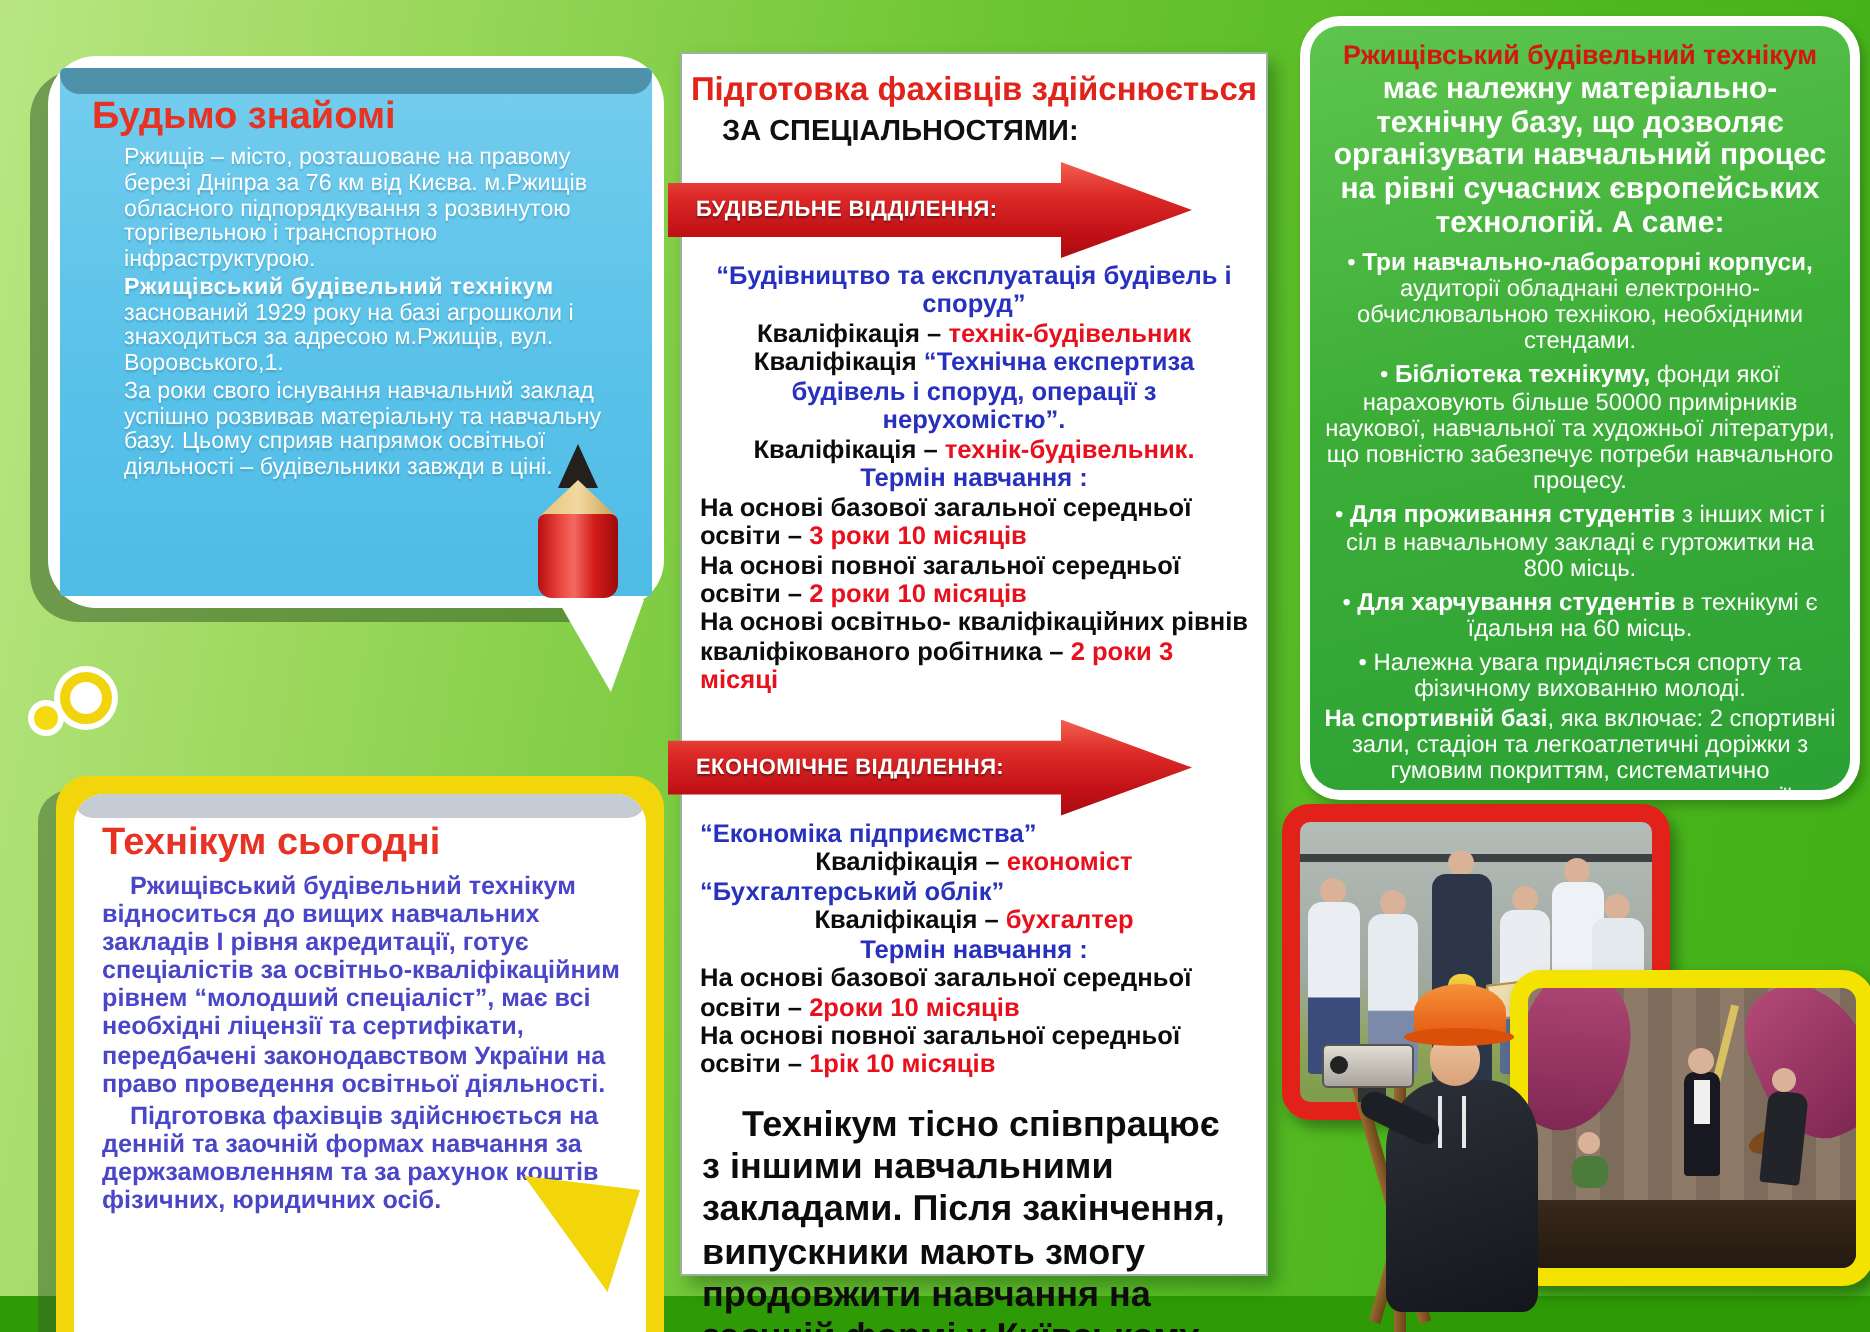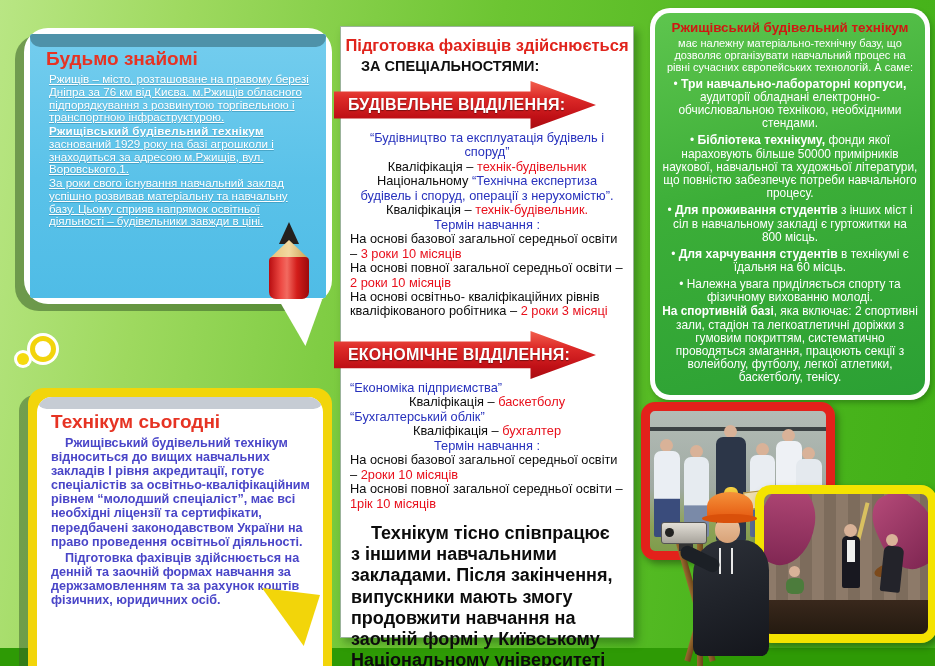--- a/index.html
+++ b/index.html
@@ -11,21 +11,21 @@
   
   .bubble-outer{position:absolute;border-radius:24px;}
   #bubble1{left:24px;top:28px;width:308px;height:276px;background:#fff;padding:6px;box-sizing:border-box;
     box-shadow:-9px 7px 0 rgba(56,94,42,.55);}
   #bubble1 .inner{position:relative;height:100%;border-radius:2px;overflow:hidden;box-sizing:border-box;
     background:linear-gradient(180deg,#74cdee 0%,#5ac2e9 55%,#4fbce6 100%);padding:6px 14px 6px 16px;}
   #bubble1 .inner::before{content:"";position:absolute;top:0;left:0;right:0;height:13px;
     background:#4e92a9;border-radius:18px 18px 60px 60px;}
   .b-title{position:relative;color:#e63323;font-weight:bold;font-size:19px;margin:8px 0 3px 0;}
   .b1-text{position:relative;color:#fff;font-size:11.6px;line-height:1.1;text-shadow:0 1px 1px rgba(0,70,100,.25);}
-  .b1-text p{margin:0 0 1px 3px;text-decoration:underline;}
+  .b1-text p{margin:0 0 1px 16px;}
   .b1-text .lead{font-weight:bold;letter-spacing:.3px;}
   .p-wrap{padding-right:58px;}
   #tail1{position:absolute;left:276px;top:300px;width:46px;height:46px;background:#fff;
     clip-path:polygon(6% 0,100% 0,64% 100%);filter:drop-shadow(-4px 3px 0 rgba(56,94,42,.45));}
 
   
   #pencil{position:absolute;left:268px;top:222px;width:42px;height:78px;}
   #pencil .tip{position:absolute;top:0;left:11px;width:20px;height:22px;background:#24201e;
     clip-path:polygon(50% 0,100% 100%,0 100%);}
   #pencil .wood{position:absolute;top:18px;left:2px;width:38px;height:18px;background:linear-gradient(90deg,#e8c27a,#f2d9a0,#caa055);
@@ -53,36 +53,36 @@
   
   #mid{position:absolute;left:340px;top:26px;width:294px;height:612px;background:#fff;
     border:1px solid #9bb39b;box-shadow:4px 5px 8px rgba(10,50,10,.35);box-sizing:border-box;}
   .m-title{color:#e0241c;font-size:16.5px;font-weight:bold;text-align:center;margin-top:9px;}
   .m-sub{color:#101010;font-size:14.5px;font-weight:bold;margin:3px 0 7px 20px;}
   .arrow{position:relative;left:-7px;width:262px;height:48px;margin:2px 0;}
   .arrow .shape{position:absolute;top:0;left:0;width:100%;height:100%;
     background:linear-gradient(180deg,#f2604e 0%,#dd2a28 35%,#c01016 75%,#a80d12 100%);
     clip-path:polygon(0 22%,75% 22%,75% 0,100% 50%,75% 100%,75% 78%,0 78%);}
   .arrow .label{position:absolute;left:14px;top:50%;transform:translateY(-50%);
-    color:#fff;font-size:16px;font-weight:bold;letter-spacing:.2px;text-shadow:0 1px 1px rgba(0,0,0,.4);}
-  .m-line{font-size:12.8px;line-height:1.13;padding:0 9px;color:#0c0c0c;font-weight:normal;}
+    color:#fff;font-size:11px;font-weight:bold;letter-spacing:.2px;text-shadow:0 1px 1px rgba(0,0,0,.4);}
+  .m-line{font-size:12.8px;line-height:1.13;padding:0 9px;color:#0c0c0c;font-weight:bold;}
   .center{text-align:center;}
   .blue{color:#2731bd;}
   .red{color:#e8101c;}
   .m-footer{margin-top:12px;padding:0 10px;font-size:18px;line-height:1.18;font-weight:bold;
     color:#0c0c0c;text-indent:20px;} .gap10{height:10px;}
 
   
   #rightp{position:absolute;left:650px;top:8px;width:280px;height:392px;background:#fff;
     border-radius:20px;padding:5px;box-sizing:border-box;box-shadow:2px 3px 5px rgba(10,50,10,.3);}
   #rightp .inner{height:100%;border-radius:15px;box-sizing:border-box;overflow:hidden;
     background:linear-gradient(165deg,#5ec54e 0%,#3cae38 45%,#2ba034 100%);
     padding:8px 7px;color:#fff;text-align:center;}
   .r-title{color:#cf1912;font-weight:bold;font-size:13.4px;line-height:1.1;}
-  .r-intro{font-weight:normal;font-size:11px;line-height:1.12;margin-top:1px;}
+  .r-intro{font-weight:bold;font-size:15px;line-height:1.12;margin-top:1px;}
   .r-b{font-size:11.9px;line-height:1.1;margin-top:4px;}
   .r-b b{font-size:12.2px;margin-top:24px;}
   .r-sport{font-size:11.9px;line-height:1.1;margin-top:1px;}
 
   
   #photo-sports{position:absolute;left:641px;top:402px;width:176px;height:140px;z-index:2;
     border:9px solid #e3211b;border-radius:14px;overflow:hidden;box-shadow:3px 4px 7px rgba(0,0,0,.35);
     background:linear-gradient(180deg,#b3bcb6 0%,#a0aaa3 55%,#8da257 82%,#7e9c4c 100%);}
   .gym-bar{position:absolute;top:16px;left:0;right:0;height:4px;background:#3c4244;}
   .fig{position:absolute;border-radius:7px 7px 2px 2px;}
@@ -174,36 +174,36 @@
     <div class="m-title">Підготовка фахівців здійснюється</div>
     <div class="m-sub">ЗА СПЕЦІАЛЬНОСТЯМИ:</div>
 
     <div class="arrow">
       <div class="shape"></div>
       <div class="label">БУДІВЕЛЬНЕ ВІДДІЛЕННЯ:</div>
     </div>
 
     <div class="m-line center blue">“Будівництво та експлуатація будівель і споруд”</div>
     <div class="m-line center"><span>Кваліфікація – </span><span class="red">технік-будівельник</span></div>
-    <div class="m-line center"><span>Національному </span><span class="blue">“Технічна експертиза будівель і споруд, операції з нерухомістю”.</span></div>
+    <div class="m-line center"><span>Кваліфікація </span><span class="blue">“Технічна експертиза будівель і споруд, операції з нерухомістю”.</span></div>
     <div class="m-line center"><span>Кваліфікація – </span><span class="red">технік-будівельник.</span></div>
     <div class="m-line center blue">Термін навчання :</div>
     <div class="m-line"><span>На основі базової загальної середньої освіти – </span><span class="red">3 роки 10 місяців</span></div>
     <div class="m-line"><span>На основі повної загальної середньої освіти – </span><span class="red">2 роки 10 місяців</span></div>
     <div class="m-line"><span>На основі освітньо- кваліфікаційних рівнів кваліфікованого робітника – </span><span class="red">2 роки 3 місяці</span></div>
 
     <div class="gap10"></div>
 
     <div class="arrow">
       <div class="shape"></div>
       <div class="label">ЕКОНОМІЧНЕ ВІДДІЛЕННЯ:</div>
     </div>
 
     <div class="m-line blue">“Економіка підприємства”</div>
-    <div class="m-line center"><span>Кваліфікація – </span><span class="red">баскетболу</span></div>
+    <div class="m-line center"><span>Кваліфікація – </span><span class="red">економіст</span></div>
     <div class="m-line blue">“Бухгалтерський облік”</div>
     <div class="m-line center"><span>Кваліфікація – </span><span class="red">бухгалтер</span></div>
     <div class="m-line center blue">Термін навчання :</div>
     <div class="m-line"><span>На основі базової загальної середньої освіти – </span><span class="red">2роки 10 місяців</span></div>
     <div class="m-line"><span>На основі повної загальної середньої освіти – </span><span class="red">1рік 10 місяців</span></div>
 
     <div class="m-footer">Технікум тісно співпрацює з іншими навчальними закладами. Після закінчення, випускники мають змогу продовжити навчання на заочній формі у Київському Національному університеті будівництва і архітектури (спеціальність «Менеджмент», «Міське будівництво», що діє на базі технікуму.</div>
   </div>
 
   <div id="rightp">

